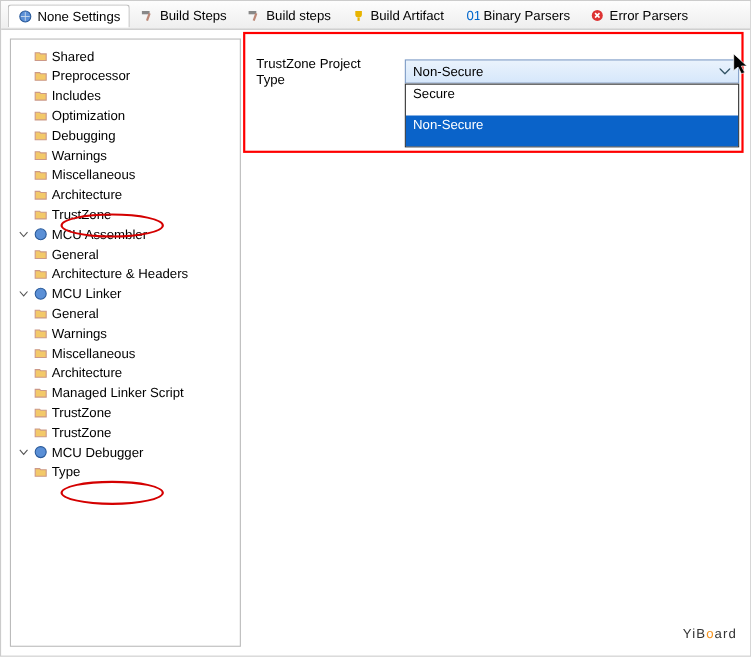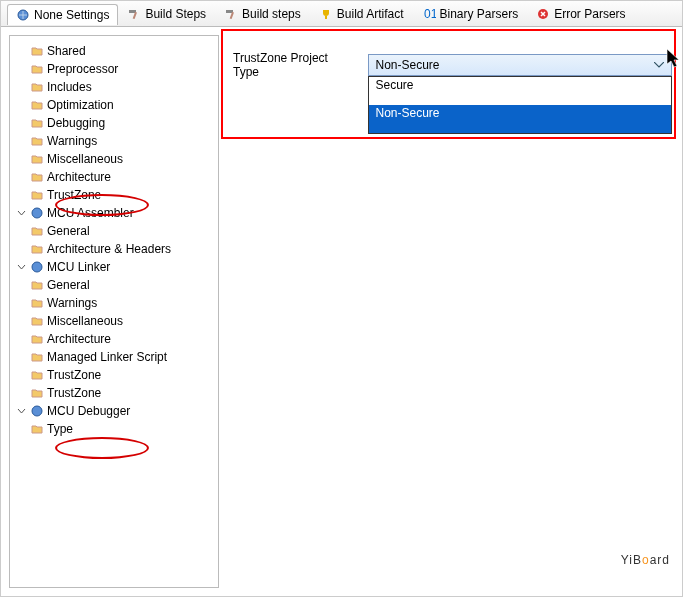--- a/index.html
+++ b/index.html
@@ -23,21 +23,21 @@
 .form-row { display: flex; align-items: center; gap: 12px; margin-top: 14px; margin-left: 4px; }
 .form-label { color: #000000; }
 .combo-wrap { position: relative; width: 305px; }
 .combo { width: 100%; height: 22px; border: 1px solid #7a99c5; background: linear-gradient(#eaf3fc,#d6e7fb); display: flex; align-items: center; justify-content: space-between; padding: 0 4px 0 6px; }
 .combo-text { color: #000; }
 .combo-btn { width: 16px; height: 16px; display: flex; align-items: center; justify-content: center; }
 .dropdown { position: absolute; top: 22px; left: 0; width: 100%; border: 1px solid #333; background: #fff; z-index: 5; }
 .option { padding: 1px 6px; height: 28px; line-height: 15px; }
 .option.selected { background: #0a63c9; color: #fff; }
 .cursor { position: absolute; width: 18px; height: 22px; z-index: 10; pointer-events:none; }
-.watermark { position: absolute; right: 12px; bottom: 24px; font-size: 32px; font-weight: 300; color: #333; font-family: "Segoe UI Light", sans-serif; letter-spacing: 1px; }
+.watermark { position: absolute; right: 12px; bottom: 8px; font-size: 32px; font-weight: 300; color: #333; font-family: "Segoe UI Light", sans-serif; letter-spacing: 1px; }
 .watermark .o { color: #f7941e; }
 </style>
 </head>
 <body>
 
 <div class="tabbar">
   <div class="tab active">
     <span class="ico">
         <svg width="14" height="14">
           <circle cx="7" cy="7" r="5" fill="#5a8fd6" stroke="#2a5a9a"></circle>

